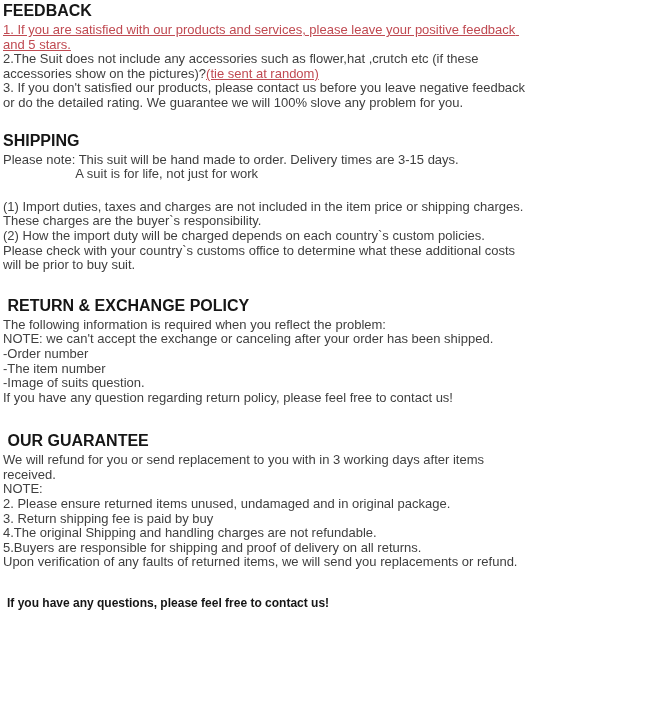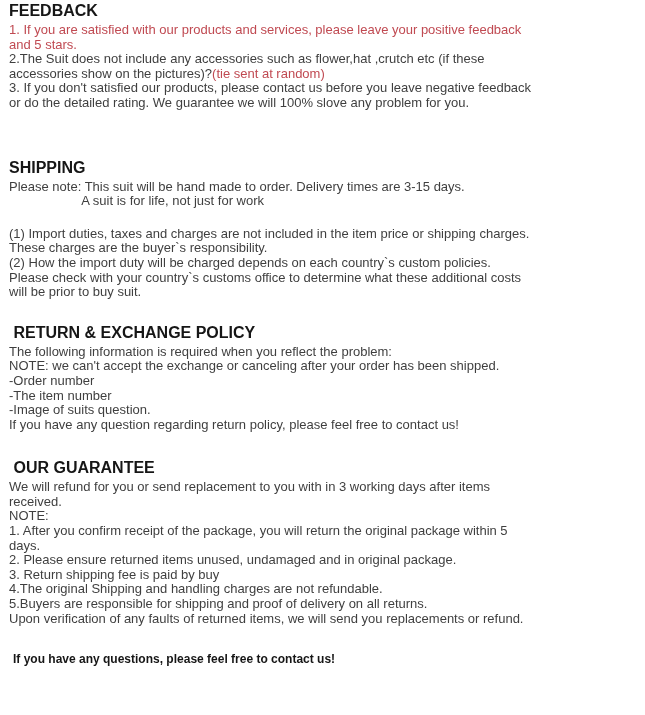--- a/index.html
+++ b/index.html
@@ -17,42 +17,43 @@
     width:645px;
     height:715px;
     overflow:hidden;
     font-family:"Liberation Sans", sans-serif;
     color:var(--text);
     -webkit-font-smoothing:antialiased;
   }
   main{
     box-sizing:border-box;
     width:542px;
-    padding:2px 6px 0 9px;
+    padding:2px 6px 0 3px;
   }
   .heading{
     margin:0 0 3px 0;
     font-size:16px;
     line-height:18px;
     font-weight:700;
     color:var(--heading);
     white-space:pre-wrap;
   }
   .line{
     margin:0;
     font-size:13px;
     line-height:14.6px;
     white-space:pre-wrap;
     word-wrap:break-word;
   }
   .red{
     color:var(--red);
+    text-decoration:underline;
   }
   section{margin:0;}
-  [data-name="section-shipping"]{margin-top:48px;}
+  [data-name="section-shipping"]{margin-top:21px;}
   [data-name="section-international"]{margin-top:18px;}
   [data-name="section-return-policy"]{margin-top:24px;}
   [data-name="section-guarantee"]{margin-top:27px;}
   .closing{
     margin:23px 0 0 4px;
     font-size:12px;
     line-height:20px;
     font-weight:700;
     color:var(--heading);
     white-space:pre-wrap;
@@ -85,21 +86,20 @@
       <p class="line" data-name="text-line"><span data-name="body-text">NOTE: we can't accept the exchange or canceling after your order has been shipped.</span></p>
       <p class="line" data-name="text-line"><span data-name="body-text">-Order number</span></p>
       <p class="line" data-name="text-line"><span data-name="body-text">-The item number</span></p>
       <p class="line" data-name="text-line"><span data-name="body-text">-Image of suits question.</span></p>
       <p class="line" data-name="text-line"><span data-name="body-text">If you have any question regarding return policy, please feel free to contact us!</span></p>
     </section>
     <section data-name="section-guarantee">
       <h2 class="heading" data-name="section-heading-guarantee"> OUR GUARANTEE</h2>
       <p class="line" data-name="text-line"><span data-name="body-text">We will refund for you or send replacement to you with in 3 working days after items received.</span></p>
       <p class="line" data-name="text-line"><span data-name="body-text">NOTE:</span></p>
-      <p class="line" data-name="text-line"><span data-name="body-text">1. After you confirm receipt of the package, you will return the original package within 5 days.</span></p>
       <p class="line" data-name="text-line"><span data-name="body-text">2. Please ensure returned items unused, undamaged and in original package.</span></p>
       <p class="line" data-name="text-line"><span data-name="body-text">3. Return shipping fee is paid by buy</span></p>
       <p class="line" data-name="text-line"><span data-name="body-text">4.The original Shipping and handling charges are not refundable.</span></p>
       <p class="line" data-name="text-line"><span data-name="body-text">5.Buyers are responsible for shipping and proof of delivery on all returns.</span></p>
       <p class="line" data-name="text-line"><span data-name="body-text">Upon verification of any faults of returned items, we will send you replacements or refund.</span></p>
     </section>
     <p class="closing" data-name="closing-line">If you have any questions, please feel free to contact us!</p>
 </main>
 
 </body></html>

